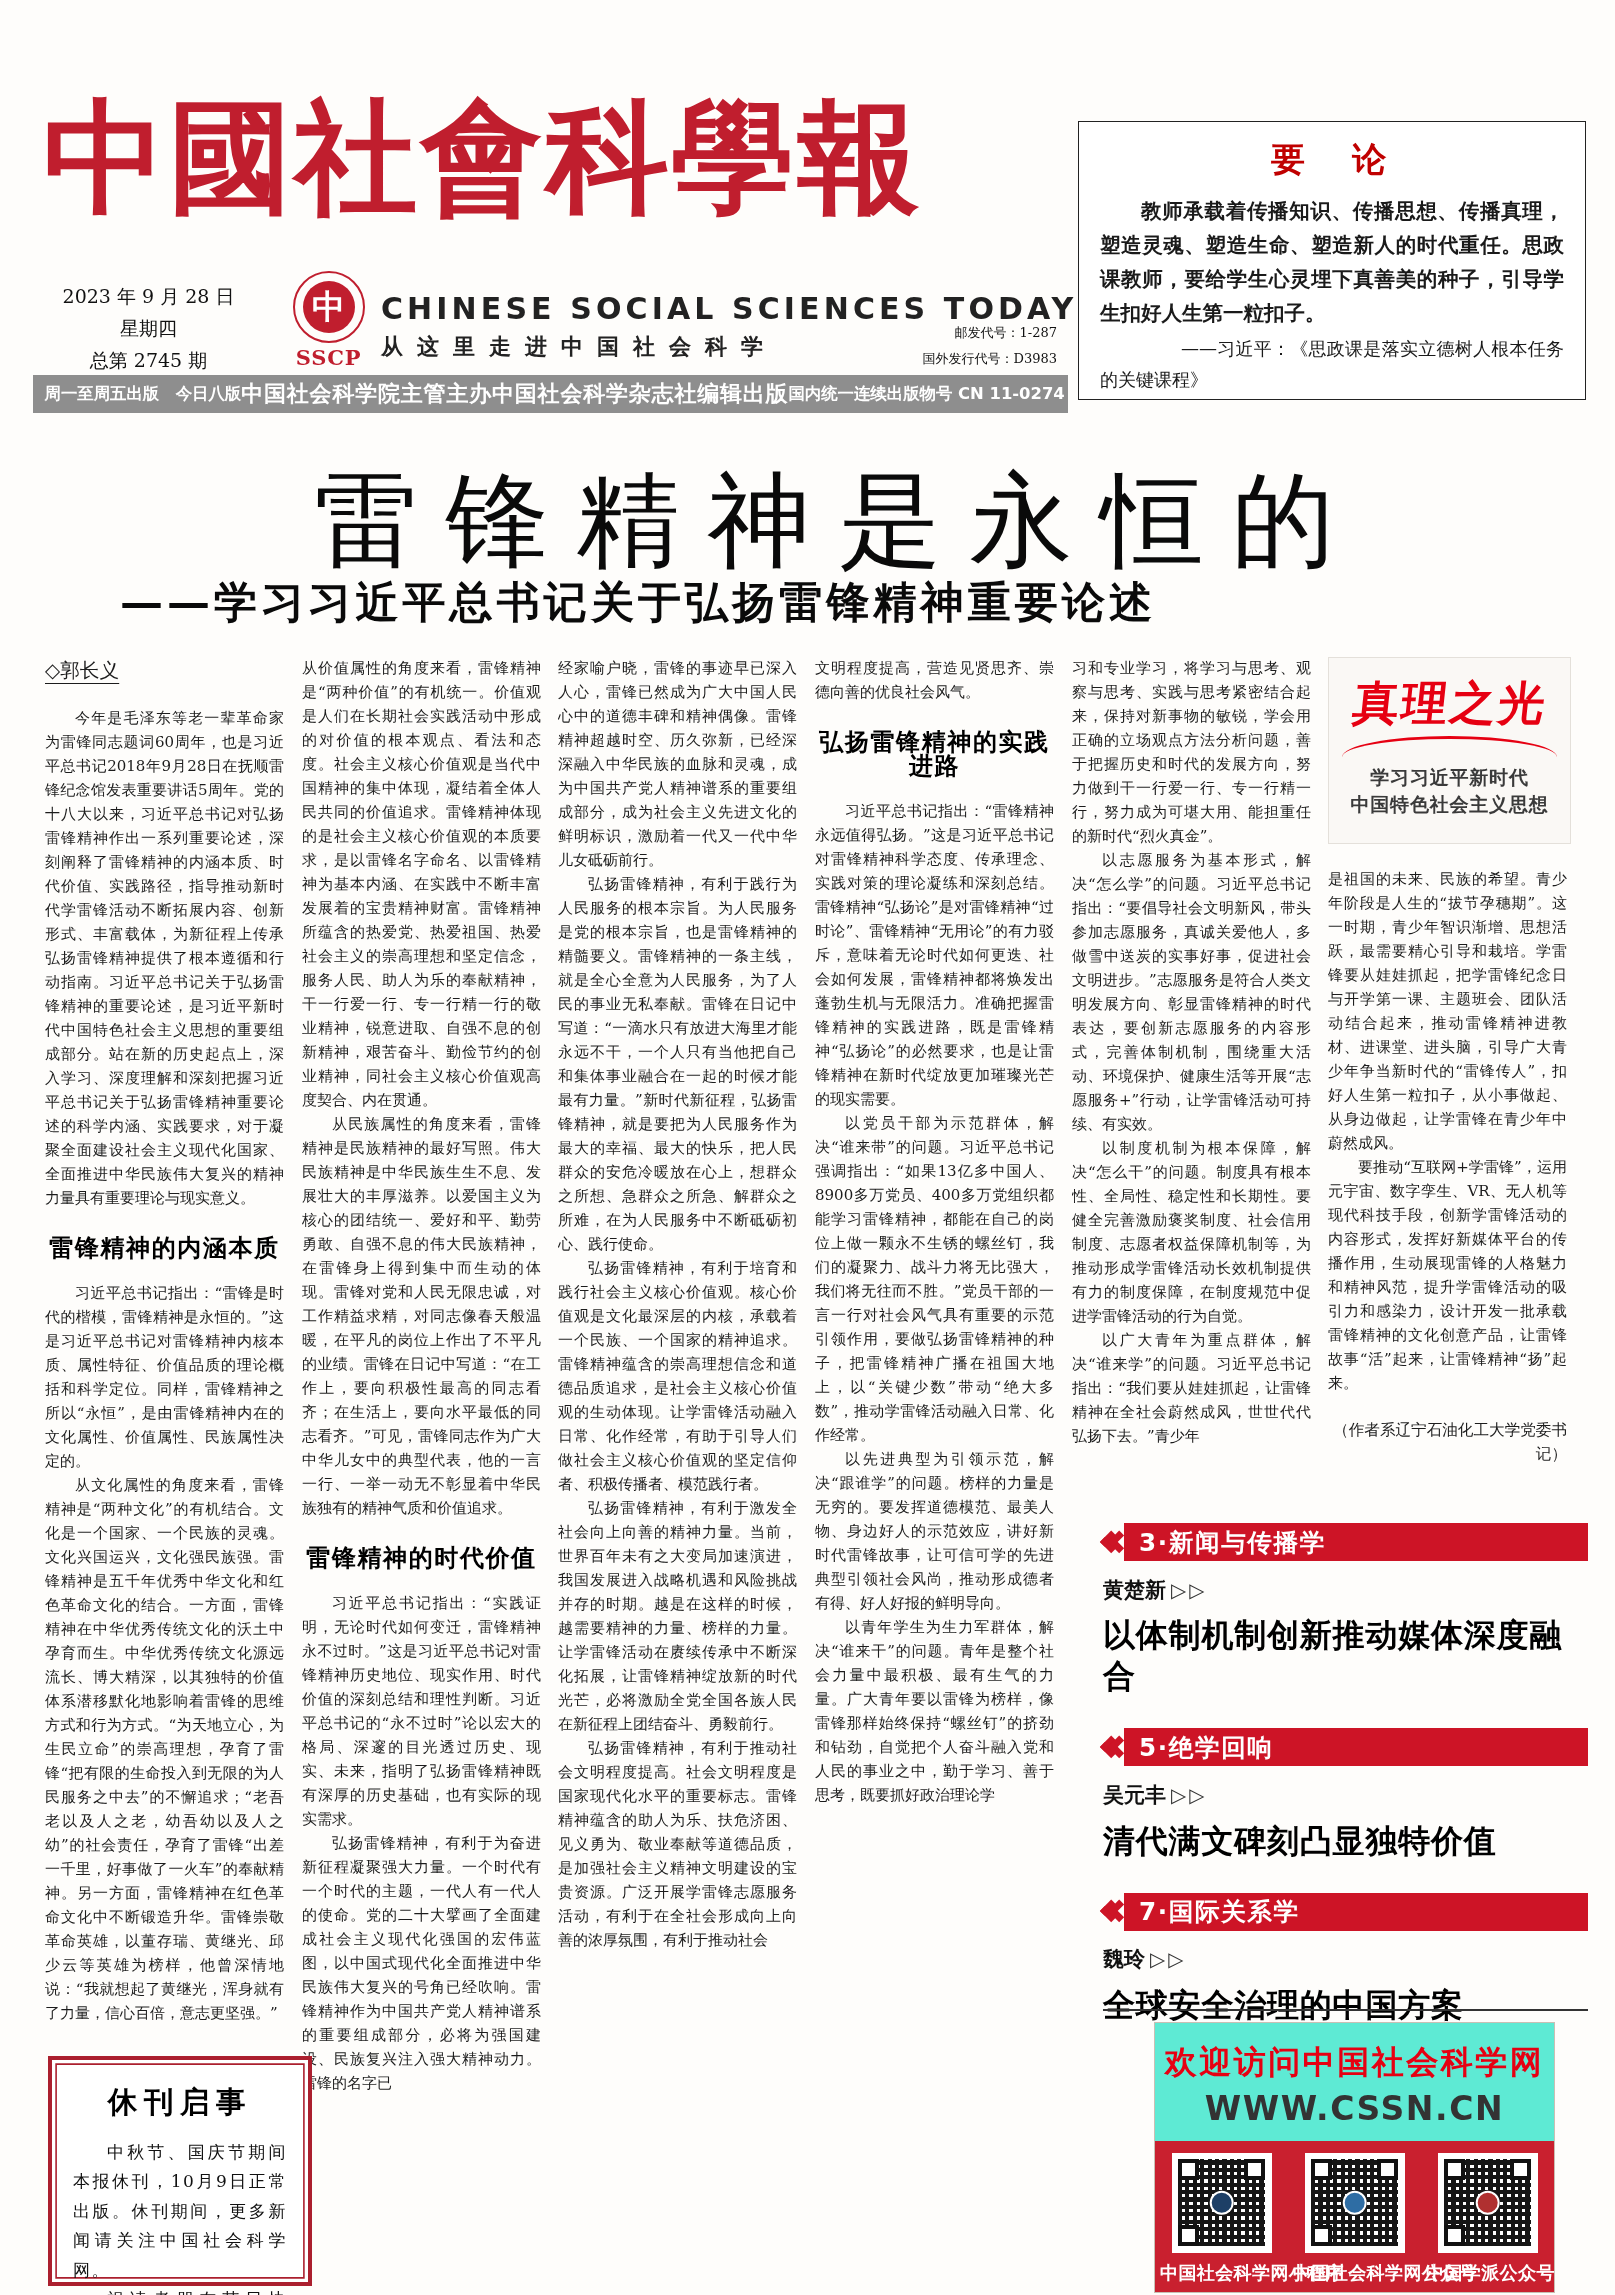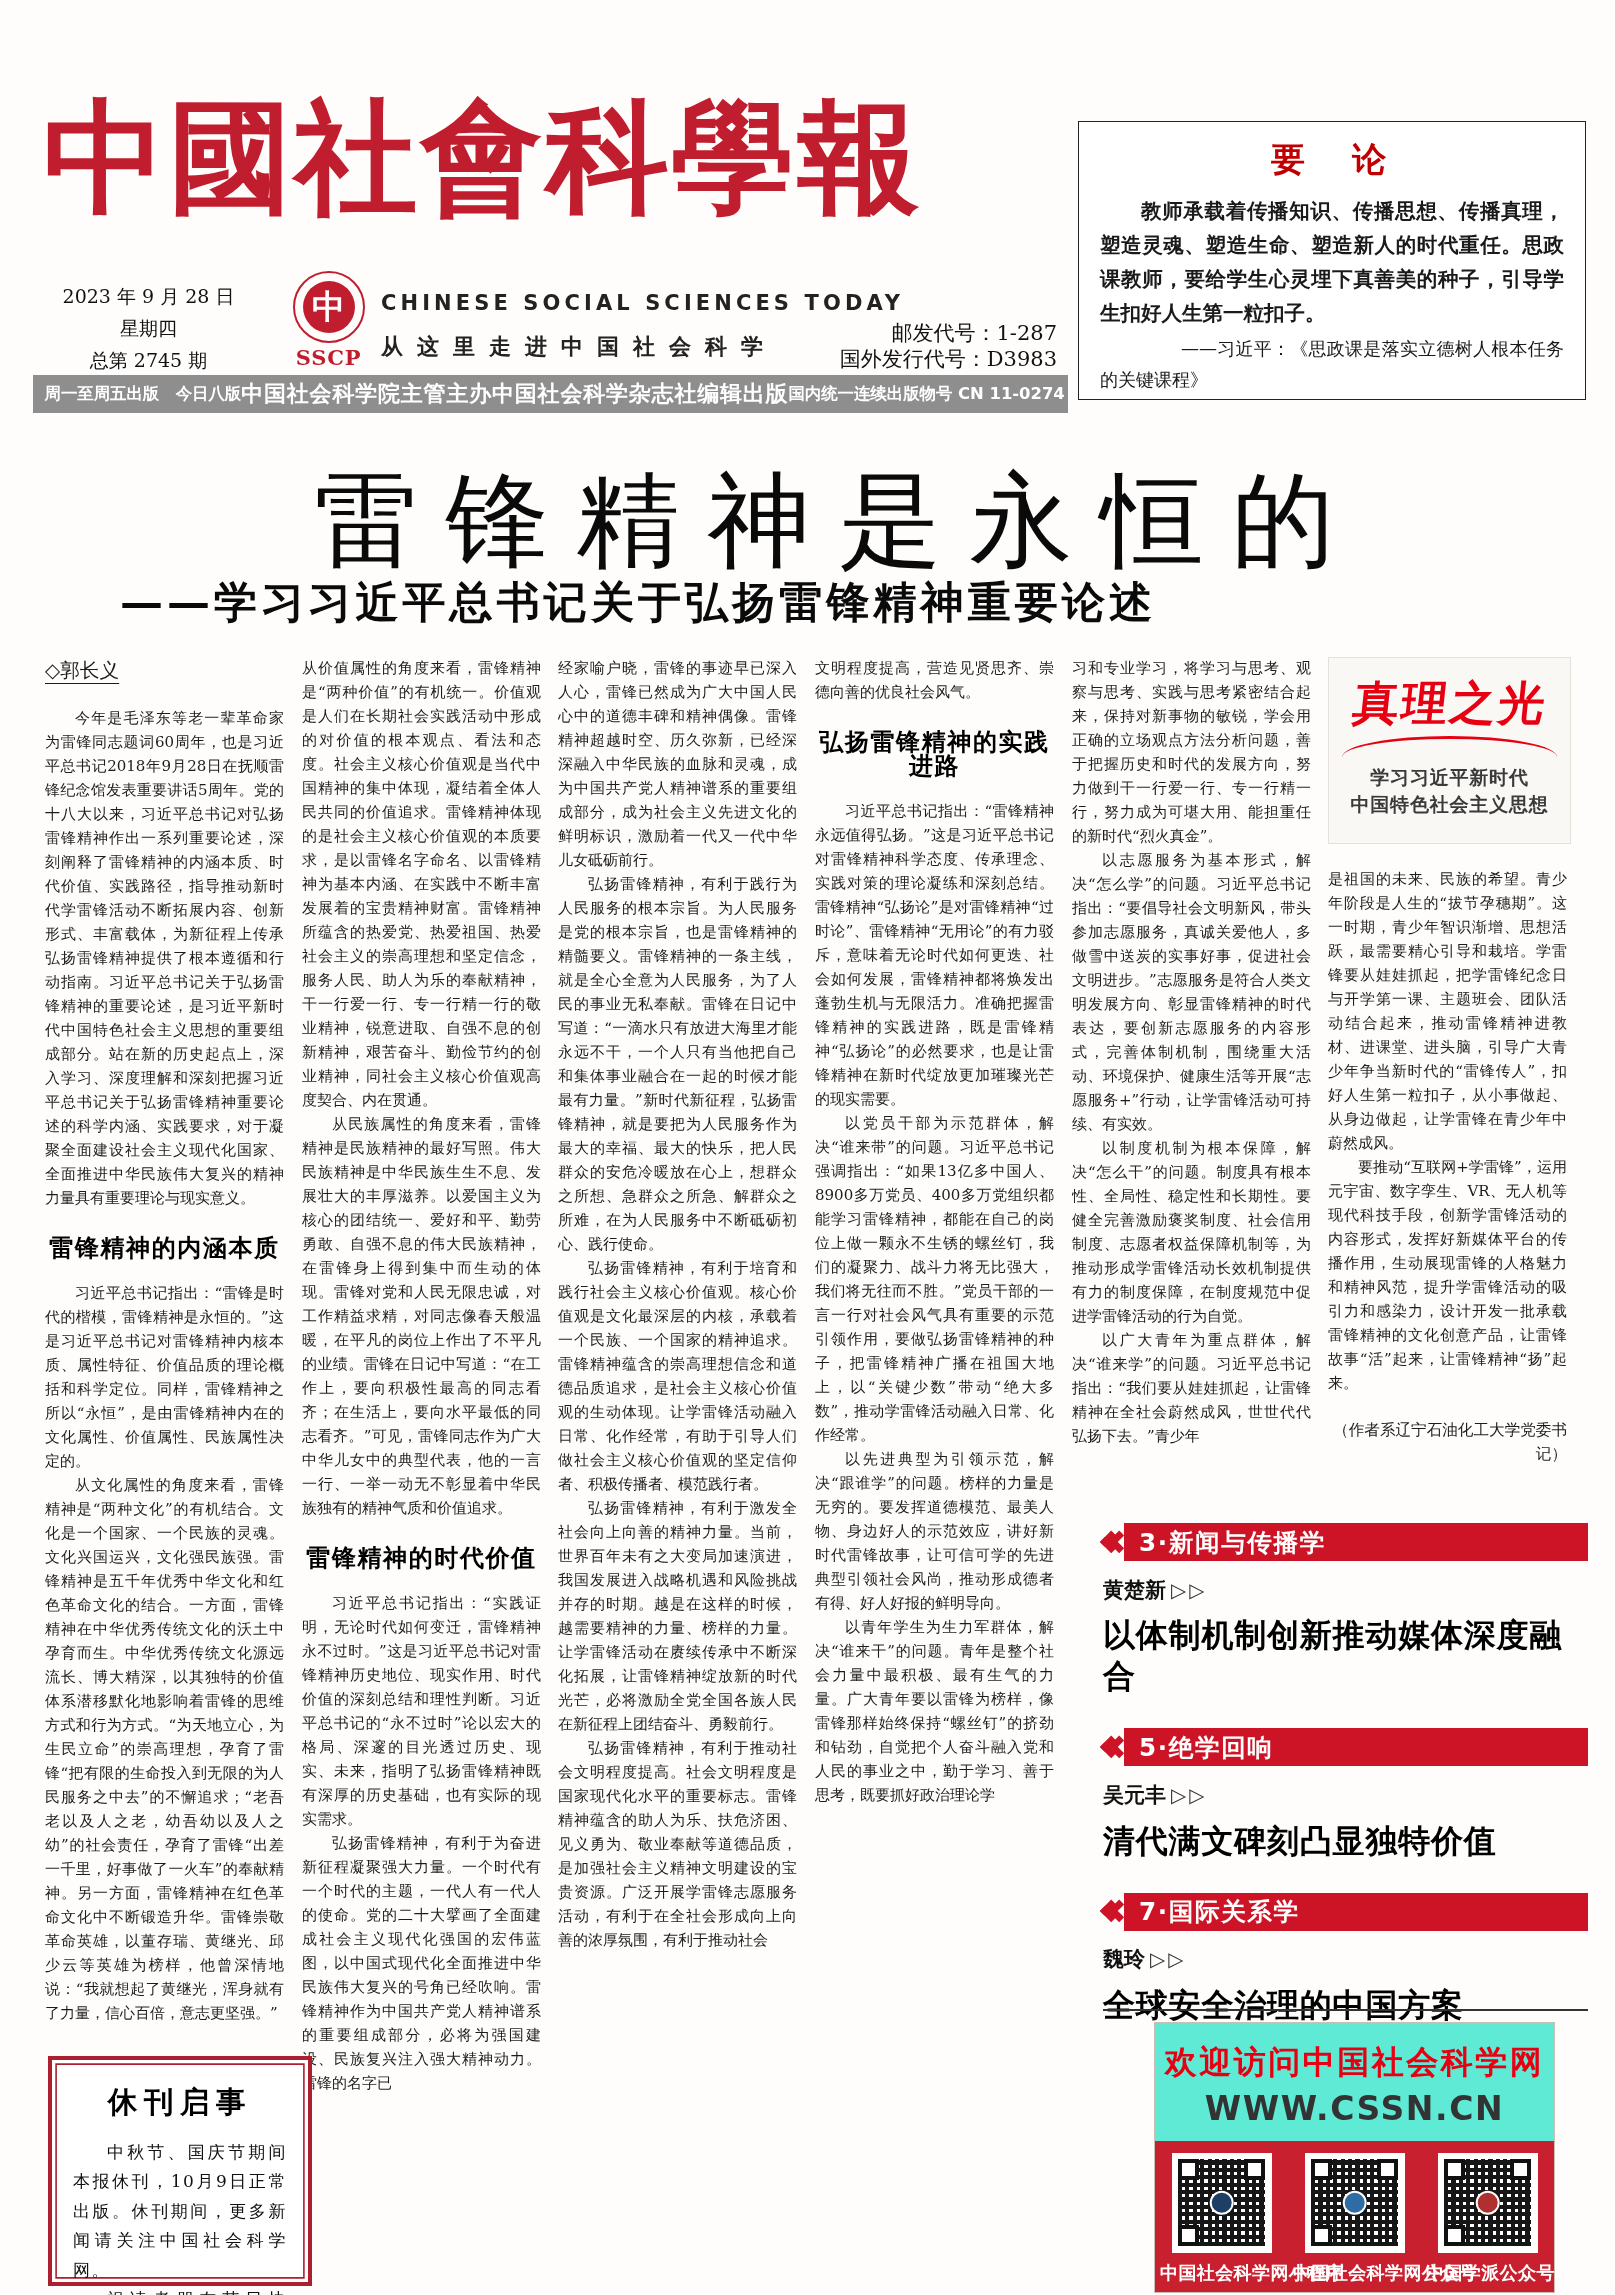--- a/index.html
+++ b/index.html
@@ -19,25 +19,25 @@
   }
   #date-block{ position:absolute; left:54px; top:280px; width:189px; text-align:center;
     font-size:19px; line-height:32px; color:#111; }
   #sscp-logo{ position:absolute; left:289px; top:271px; width:79px; height:107px; text-align:center;}
   #sscp-ring{ width:72px;height:72px;border:2.5px solid #c01e2e;border-radius:50%;
     display:flex;align-items:center;justify-content:center;margin:0 auto;}
   #sscp-core{ width:52px;height:52px;background:#c01e2e;border-radius:50%;color:#fff;
     font-size:33px;font-weight:bold;display:flex;align-items:center;justify-content:center;}
   #sscp-abbr{ color:#c01e2e;font-weight:bold;font-size:21px;letter-spacing:0.8px;margin-top:1.6px;}
   #eng-title{ position:absolute; left:381px; top:291px; width:508px;
-    font-size:21px; font-weight:bold; color:#222; letter-spacing:4.1px; white-space:nowrap;}
+    font-size:30px; font-weight:bold; color:#222; letter-spacing:4.1px; white-space:nowrap;}
   #tagline{ position:absolute; left:381px; top:332px; width:508px;
     font-size:22px; color:#222; letter-spacing:14px; white-space:nowrap; font-weight:bold;}
   #codes{ position:absolute; left:836px; top:320px; width:221px; text-align:right;
-    font-size:21px; line-height:26px; color:#111;}
+    font-size:13px; line-height:26px; color:#111;}
   #gray-bar{ position:absolute; left:33px; top:375px; width:1035px; height:38px;
     background:#8e8e8e; color:#fff; display:flex; align-items:center; padding:0 11.5px;
     white-space:nowrap;}
   #gray-bar .gb-small{ font-size:16.4px; font-weight:bold; }
   #gray-bar .gb-big{ font-size:22px; font-weight:bold; letter-spacing:0.8px; }
   #gray-bar .sp{ flex:1; }
 
   
   #yaolun{ position:absolute; left:1078px; top:121px; width:508px; height:279px;
     border:1.6px solid #222; padding:14.8px 21px 8.2px; background:#fff;}

